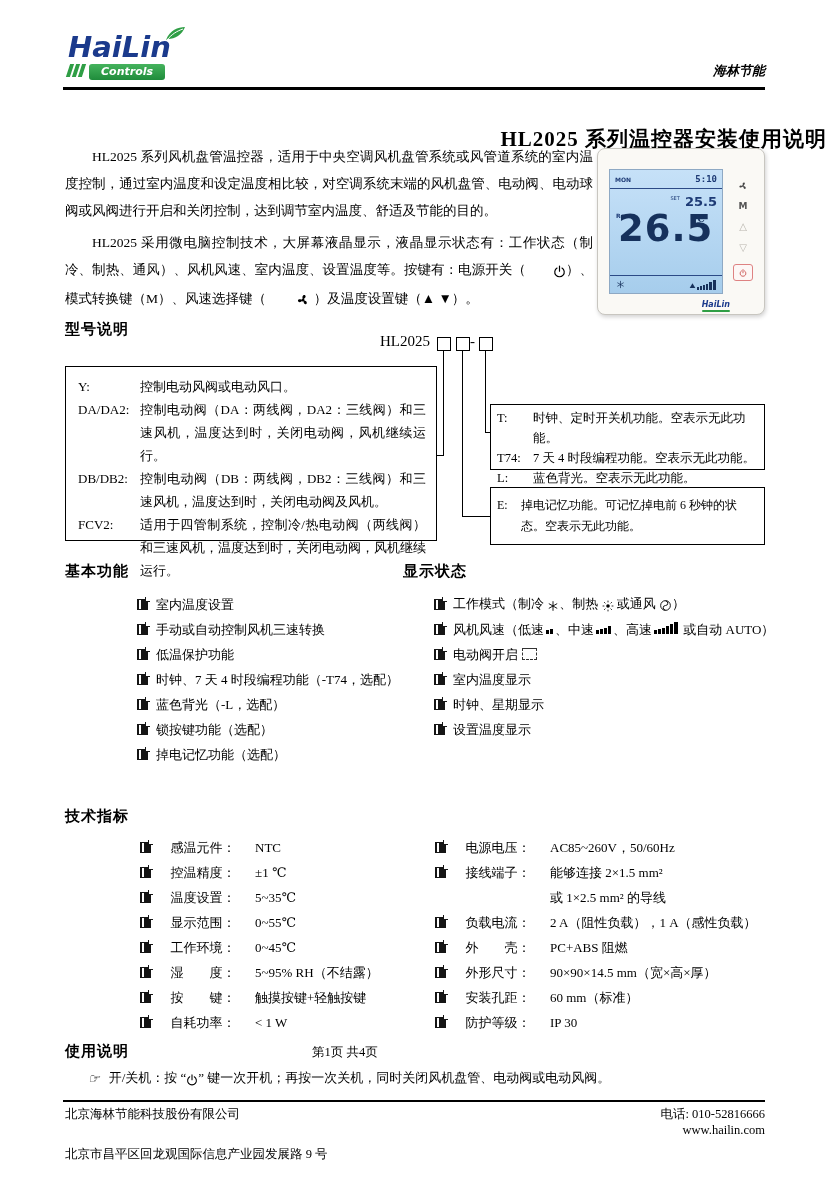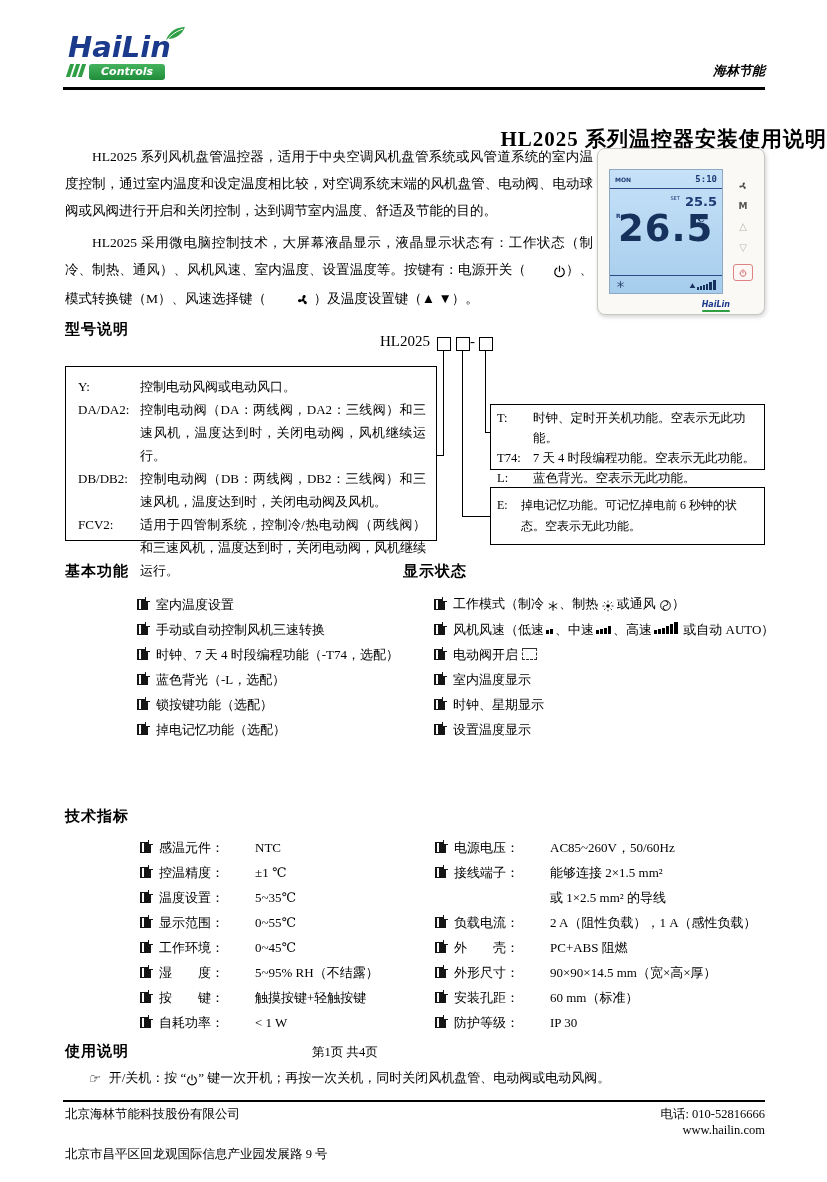--- a/index.html
+++ b/index.html
@@ -82,21 +82,21 @@
   .list{position:absolute;}
   .lrow{height:25px;display:flex;align-items:center;gap:8px;font-size:13px;white-space:nowrap;}
   .blt{width:11px;height:11px;background:#151515;position:relative;flex:none;}
   .blt::after{content:"";position:absolute;left:2px;top:1px;bottom:1px;width:2px;background:#fff;}
   .blt::before{content:"";position:absolute;right:-2px;top:-2px;width:4px;height:4px;background:#fff;
     border-left:1px solid #151515;border-bottom:1px solid #151515;}
   .basic-list{left:137px;top:592px;width:300px;}
   .status-list{left:434px;top:592px;width:380px;}
   .tech-left{left:140px;top:835px;width:300px;}
   .tech-right{left:435px;top:835px;width:360px;}
-  .spec-lab{display:inline-block;width:88px;flex:none;}
+  .spec-lab{display:inline-block;width:88px;flex:none;text-align:center;}
   .cont .blt{visibility:hidden;}
   .bars{display:inline-flex;align-items:flex-end;gap:1px;margin:0 2px;}
   .bars i{display:block;width:3px;background:#000;}
   .h3{height:4px;} .h4{height:5px;} .h5{height:6px;} .h6{height:8px;} .h7{height:10px;} .h8{height:12px;width:4px!important;}
   .valve{display:inline-block;width:13px;height:10px;border:1px dashed #333;border-top:1px solid #333;
     vertical-align:-1px;margin-left:4px;}
 
   
   .usage-row{position:absolute;left:88px;top:1069px;display:flex;align-items:center;gap:9px;
     font-size:13px;white-space:nowrap;}
@@ -277,20 +277,24 @@
     <div class="lrow">
         <span class="blt"></span>
         <span>室内温度设置</span>
       </div>
     <div class="lrow">
         <span class="blt"></span>
         <span>手动或自动控制风机三速转换</span>
       </div>
     <div class="lrow">
         <span class="blt"></span>
+        <span>低温保护功能</span>
+      </div>
+    <div class="lrow">
+        <span class="blt"></span>
         <span>时钟、7 天 4 时段编程功能（-T74，选配）</span>
       </div>
     <div class="lrow">
         <span class="blt"></span>
         <span>蓝色背光（-L，选配）</span>
       </div>
     <div class="lrow">
         <span class="blt"></span>
         <span>锁按键功能（选配）</span>
       </div>

